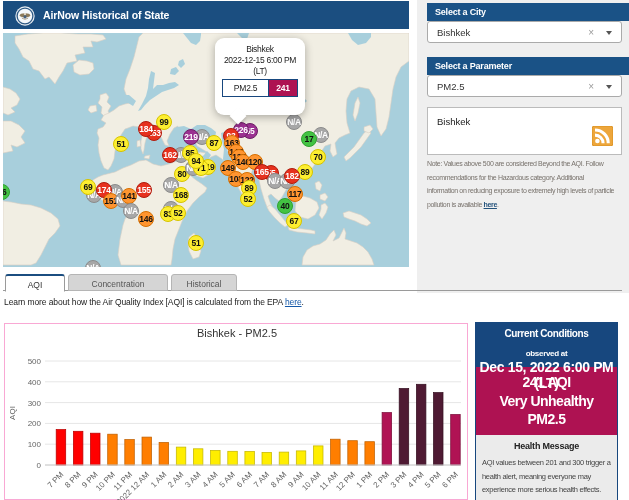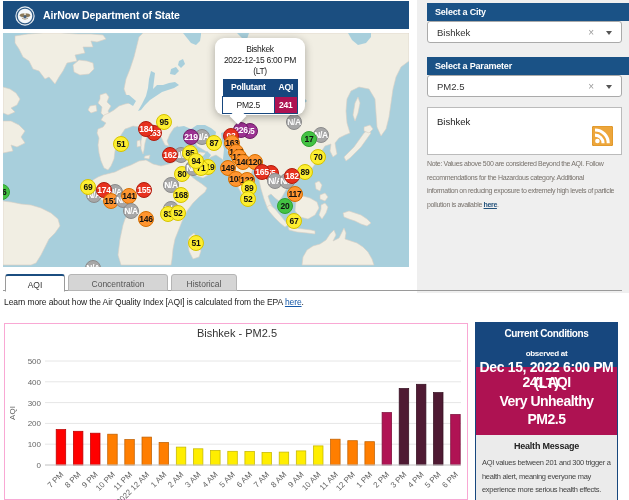--- a/index.html
+++ b/index.html
@@ -45,21 +45,21 @@
     <svg width="20" height="20" viewBox="0 0 20 20" style="position:absolute;left:12px;top:5px">
 <circle cx="10" cy="10" r="9.7" fill="#e9edf2"></circle>
 <circle cx="10" cy="10" r="7.9" fill="#f4f8fb" stroke="#2e5a86" stroke-width="1.3"></circle>
 <g>
         <ellipse cx="10" cy="9.3" rx="5.2" ry="2.1" fill="#8d7b5a"></ellipse>
 <circle cx="10" cy="8.1" r="1.1" fill="#e8e2d4"></circle>
 <path d="M8.6 9.4 h2.8 v2.2 l-1.4 1.2 -1.4 -1.2 z" fill="#44607f"></path>
 <path d="M6.5 11.4 q3.5 2.6 7 0 l-0.6 1.2 q-2.9 1.9 -5.8 0 z" fill="#8d7b5a"></path>
       </g>
 </svg>
-    <span>AirNow Department of State</span>
+    <span>AirNow Historical of State</span>
   </div>
 <div class="abs" id="map">
     <svg width="406" height="234" viewBox="0 0 406 234" style="display:block">
 <rect width="406" height="234" fill="#a8cfdc"></rect>
 <path d="M12,3 L25,1 L40,0 L58,0 L75,1 L88,1 L100,2 L103,6 L94,9 L88,8 L90,14 L80,14 L82,20 L72,22 L74,28 L64,30 L60,38 L56,44 L52,51 L46,44 L42,46 L36,38 L30,36 L26,28 L20,24 L16,16 L12,10 Z" fill="#f1eee3" stroke="#d9cfc3" stroke-width="0.6"></path>
 <path d="M70,32 L76,27 L84,28 L90,30 L91,36 L86,41 L77,42 L71,39 Z" fill="#f1eee3" stroke="#d9cfc3" stroke-width="0.6"></path>
 <path d="M0,54 L7,56 L13,60 L17,66 L14,72 L8,75 L12,79 L5,82 L0,80 Z" fill="#f1eee3" stroke="#d9cfc3" stroke-width="0.6"></path>
 <path d="M0,88 L8,88 L16,92 L22,98 L18,104 L22,110 L14,114 L8,112 L10,118 L0,120 Z" fill="#f1eee3" stroke="#d9cfc3" stroke-width="0.6"></path>
 <path d="M0,168 L8,169 L18,171 L28,172 L38,175 L48,180 L55,186 L57,193 L52,200 L46,206 L42,214 L38,222 L33,230 L28,232 L0,232 Z" fill="#f1eee3" stroke="#d9cfc3" stroke-width="0.6"></path>
 <path d="M97,62 L103,60 L106,64 L104,69 L108,73 L105,78 L107,82 L102,84 L98,80 L99,74 L95,70 L97,66 Z" fill="#f1eee3" stroke="#d9cfc3" stroke-width="0.6"></path>
@@ -106,21 +106,21 @@
 <div class="mk" style="left:77px;top:146px;background:#fdee30;border-color:#d6c300;color:#111">69</div>
 <div class="mk" style="left:100px;top:160px;background:#ff9530;border-color:#d66f00;color:#111">151</div>
 <div class="mk" style="left:112px;top:159px;background:#a7a7a7;border-color:#8b8b8b;color:#fff">N/A</div>
 <div class="mk" style="left:118px;top:155px;background:#ff9530;border-color:#d66f00;color:#111">141</div>
 <div class="mk" style="left:133px;top:149px;background:#e6311e;border-color:#b01c0e;color:#fff">155</div>
 <div class="mk" style="left:120px;top:170px;background:#a7a7a7;border-color:#8b8b8b;color:#fff">N/A</div>
 <div class="mk" style="left:135px;top:178px;background:#ff9530;border-color:#d66f00;color:#111">146</div>
 <div class="mk" style="left:82px;top:227px;background:#a7a7a7;border-color:#8b8b8b;color:#fff">N/A</div>
 <div class="mk" style="left:-9px;top:151px;background:#43c243;border-color:#2fa32f;color:#111">86</div>
 <div class="mk" style="left:143px;top:92px;background:#e6311e;border-color:#b01c0e;color:#fff">153</div>
-<div class="mk" style="left:153px;top:81px;background:#fdee30;border-color:#d6c300;color:#111">95</div>
+<div class="mk" style="left:153px;top:81px;background:#fdee30;border-color:#d6c300;color:#111">99</div>
 <div class="mk" style="left:135px;top:88px;background:#e6311e;border-color:#b01c0e;color:#fff">184</div>
 <div class="mk" style="left:110px;top:103px;background:#fdee30;border-color:#d6c300;color:#111">51</div>
 <div class="mk" style="left:191px;top:96px;background:#a7a7a7;border-color:#8b8b8b;color:#fff">N/A</div>
 <div class="mk" style="left:180px;top:96px;background:#9b3191;border-color:#6d2066;color:#fff">219</div>
 <div class="mk" style="left:170px;top:114px;background:#a7a7a7;border-color:#8b8b8b;color:#fff">N/A</div>
 <div class="mk" style="left:159px;top:114px;background:#e6311e;border-color:#b01c0e;color:#fff">162</div>
 <div class="mk" style="left:179px;top:112px;background:#fdee30;border-color:#d6c300;color:#111">85</div>
 <div class="mk" style="left:203px;top:102px;background:#fdee30;border-color:#d6c300;color:#111">87</div>
 <div class="mk" style="left:160px;top:144px;background:#a7a7a7;border-color:#8b8b8b;color:#fff">N/A</div>
 <div class="mk" style="left:170px;top:154px;background:#fdee30;border-color:#d6c300;color:#111">168</div>
@@ -150,42 +150,38 @@
 <div class="mk" style="left:237px;top:158px;background:#fdee30;border-color:#d6c300;color:#111">52</div>
 <div class="mk" style="left:264px;top:140px;background:#a7a7a7;border-color:#8b8b8b;color:#fff">N/A</div>
 <div class="mk" style="left:276px;top:140px;background:#a7a7a7;border-color:#8b8b8b;color:#fff">N/A</div>
 <div class="mk" style="left:283px;top:81px;background:#a7a7a7;border-color:#8b8b8b;color:#fff">N/A</div>
 <div class="mk" style="left:310px;top:94px;background:#a7a7a7;border-color:#8b8b8b;color:#fff">N/A</div>
 <div class="mk" style="left:298px;top:98px;background:#43c243;border-color:#2fa32f;color:#111">17</div>
 <div class="mk" style="left:307px;top:116px;background:#fdee30;border-color:#d6c300;color:#111">70</div>
 <div class="mk" style="left:294px;top:131px;background:#fdee30;border-color:#d6c300;color:#111">89</div>
 <div class="mk" style="left:281px;top:135px;background:#e6311e;border-color:#b01c0e;color:#fff">182</div>
 <div class="mk" style="left:284px;top:153px;background:#ff9530;border-color:#d66f00;color:#111">117</div>
-<div class="mk" style="left:274px;top:165px;background:#43c243;border-color:#2fa32f;color:#111">20</div>
+<div class="mk" style="left:274px;top:165px;background:#43c243;border-color:#2fa32f;color:#111">40</div>
 <div class="mk" style="left:283px;top:180px;background:#fdee30;border-color:#d6c300;color:#111">67</div>
     </div>
 </div>
 <div class="abs shead" style="top:3px">Select a City</div>
 <div class="abs sel" style="top:21px">Bishkek<span class="x">×</span><span class="car"></span></div>
 <div class="abs shead" style="top:57px">Select a Parameter</div>
 <div class="abs sel" style="top:75px">PM2.5<span class="x">×</span><span class="car"></span></div>
 <div class="abs" id="rssbox">Bishkek<svg width="21" height="20" viewBox="0 0 21 20">
       <rect width="21" height="20" rx="2.5" fill="#eda63b" stroke="#d98f1f" stroke-width="1"></rect>
 <circle cx="5.4" cy="15" r="2.3" fill="#fff"></circle>
 <path d="M3 7.6 a9.6 9.6 0 0 1 9.6 9.6 h-3.1 a6.5 6.5 0 0 0 -6.5 -6.5 z" fill="#fff"></path>
 <path d="M3 2.4 a14.8 14.8 0 0 1 14.8 14.8 h-3.1 a11.7 11.7 0 0 0 -11.7 -11.7 z" fill="#fff"></path>
     </svg></div>
 <div class="abs" id="note">Note: Values above 500 are considered Beyond the AQI. Follow<br>recommendations for the Hazardous category. Additional<br>information on reducing exposure to extremely high levels of particle<br>pollution is available <a href="#">here</a>.</div>
 <div class="abs" id="popup"><b style="font-weight:normal">Bishkek</b><br>2022-12-15 6:00 PM<br>(LT)
 <table id="ptable">
       <tbody>
-        <tr>
-          <th>Pollutant</th>
-          <th>AQI</th>
-        </tr>
         <tr>
           <td>PM2.5</td>
           <td class="aqi">241</td>
         </tr>
       </tbody>
     </table>
 <div class="tail"></div></div>
 <div class="abs" id="tabs">
     <div class="tab" id="tab1">AQI</div>
     <div class="tab" id="tab2">Concentration</div>

